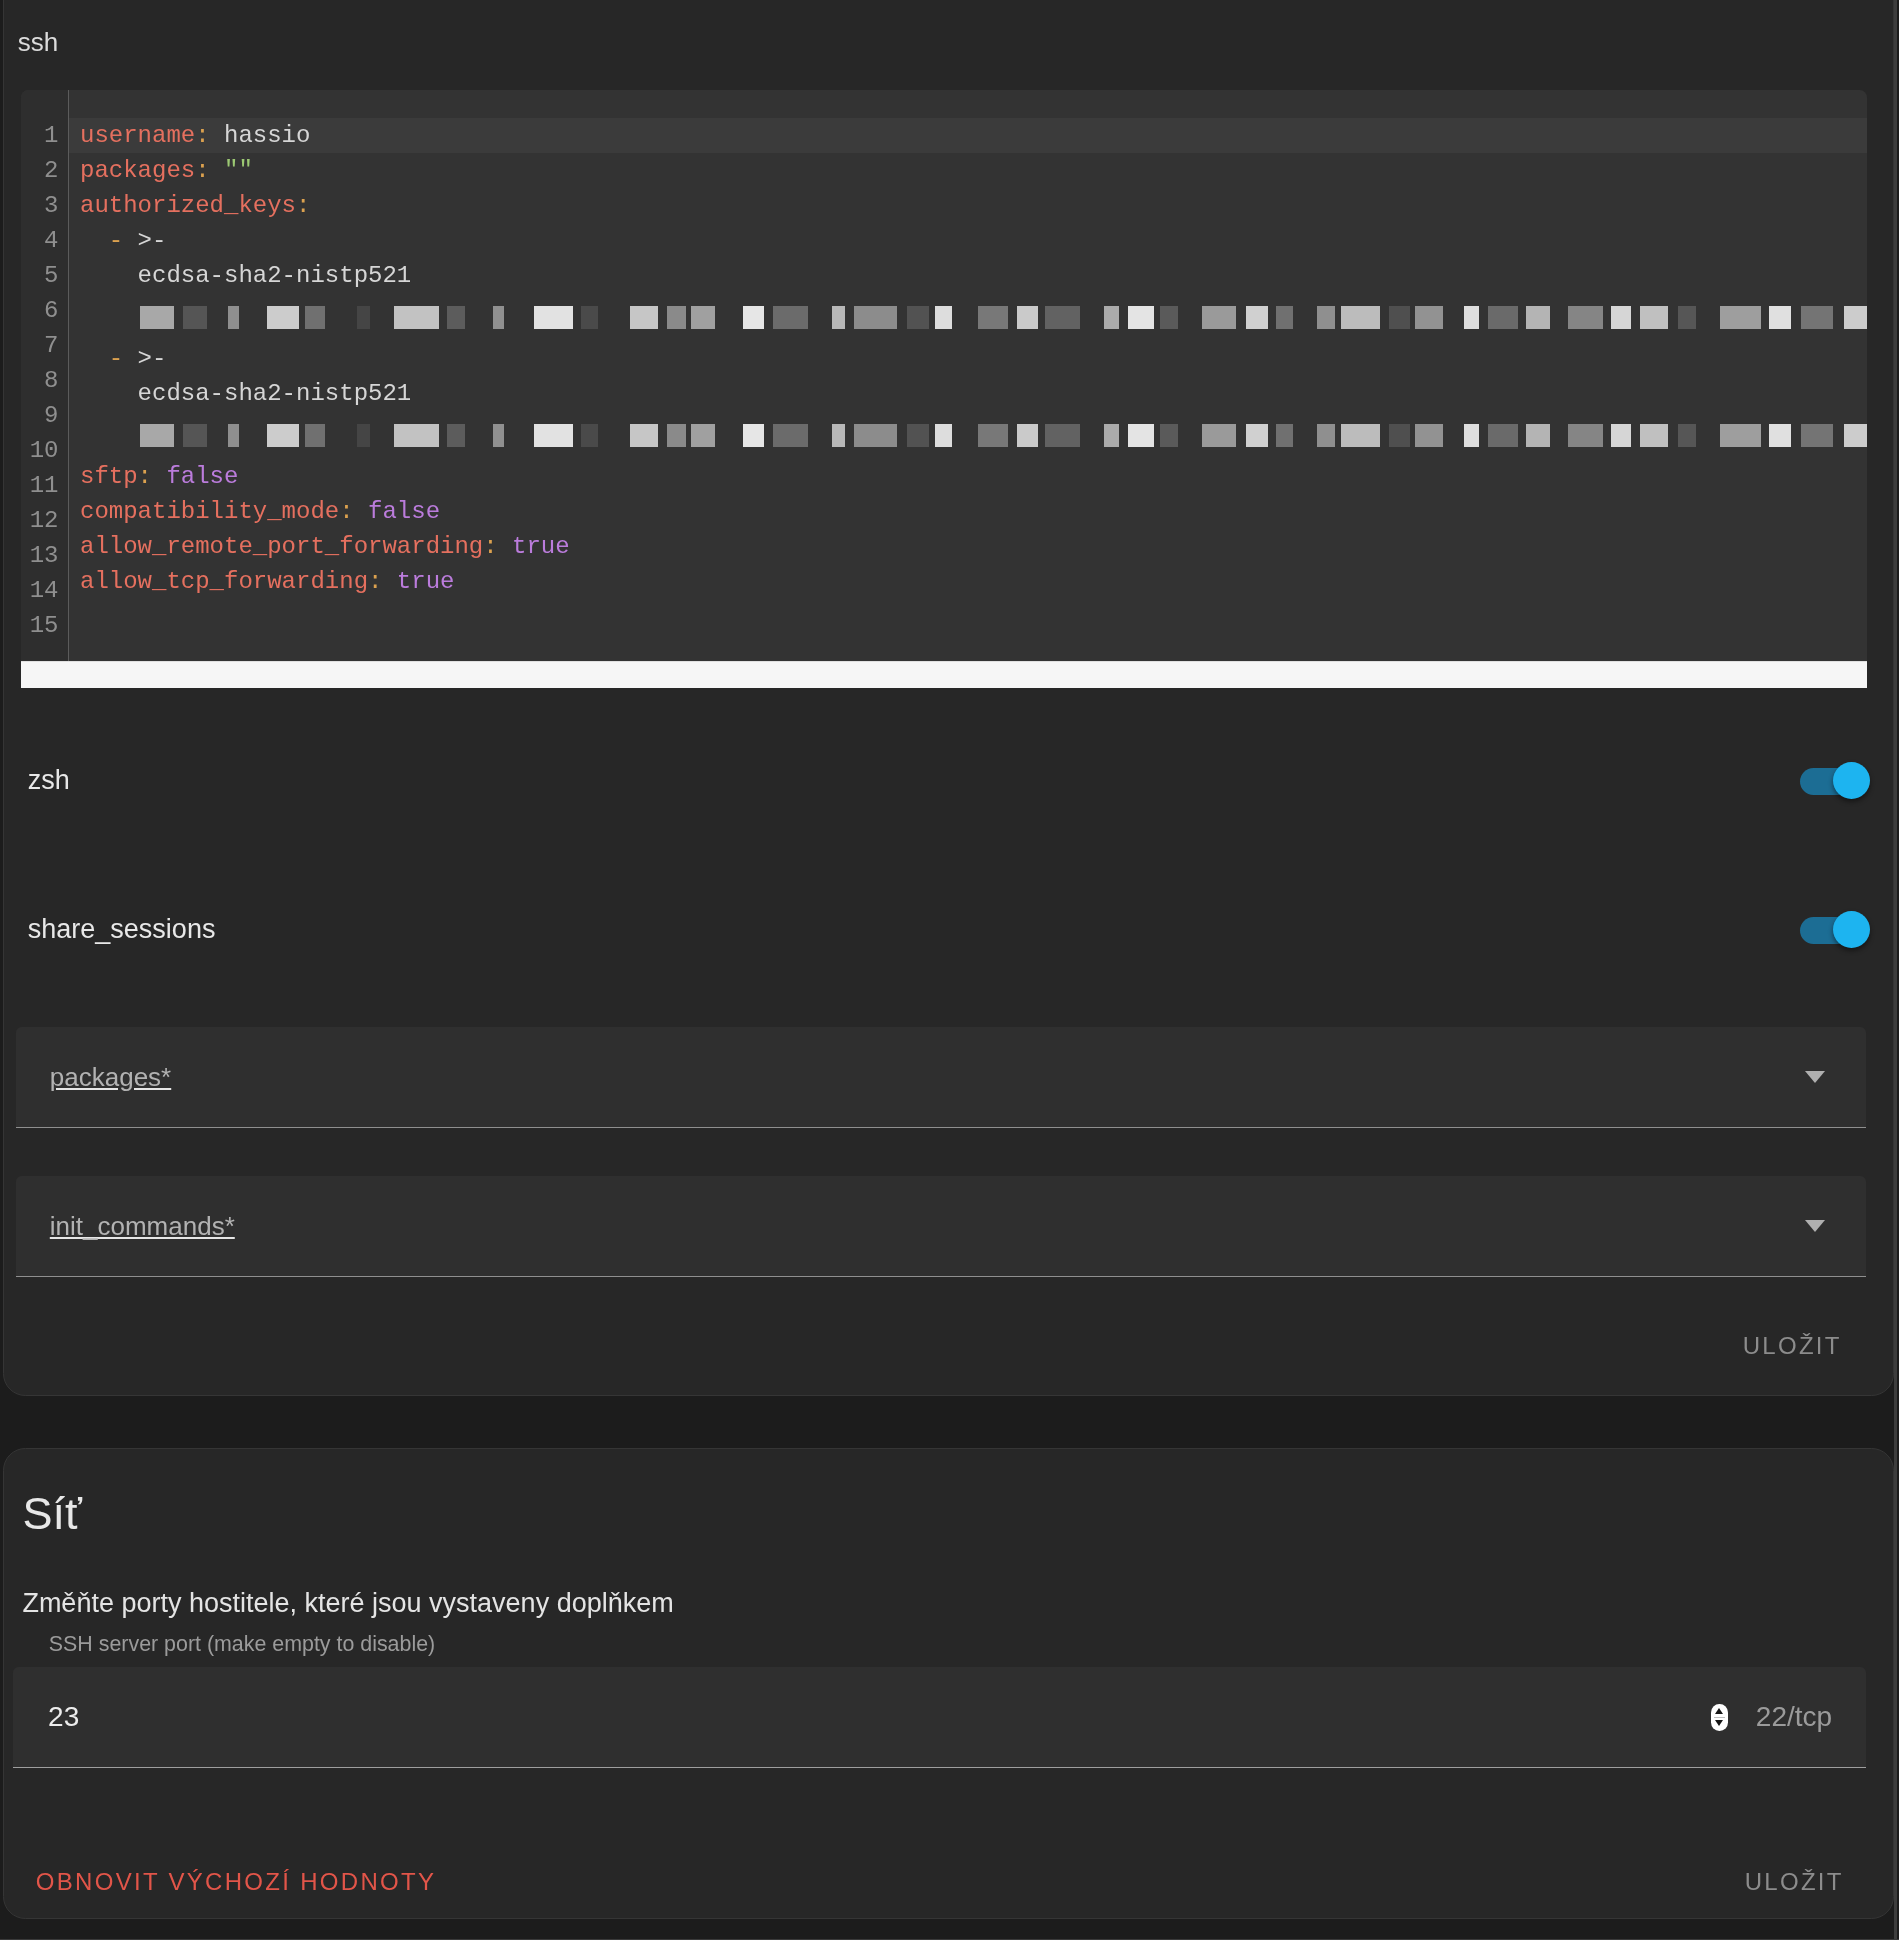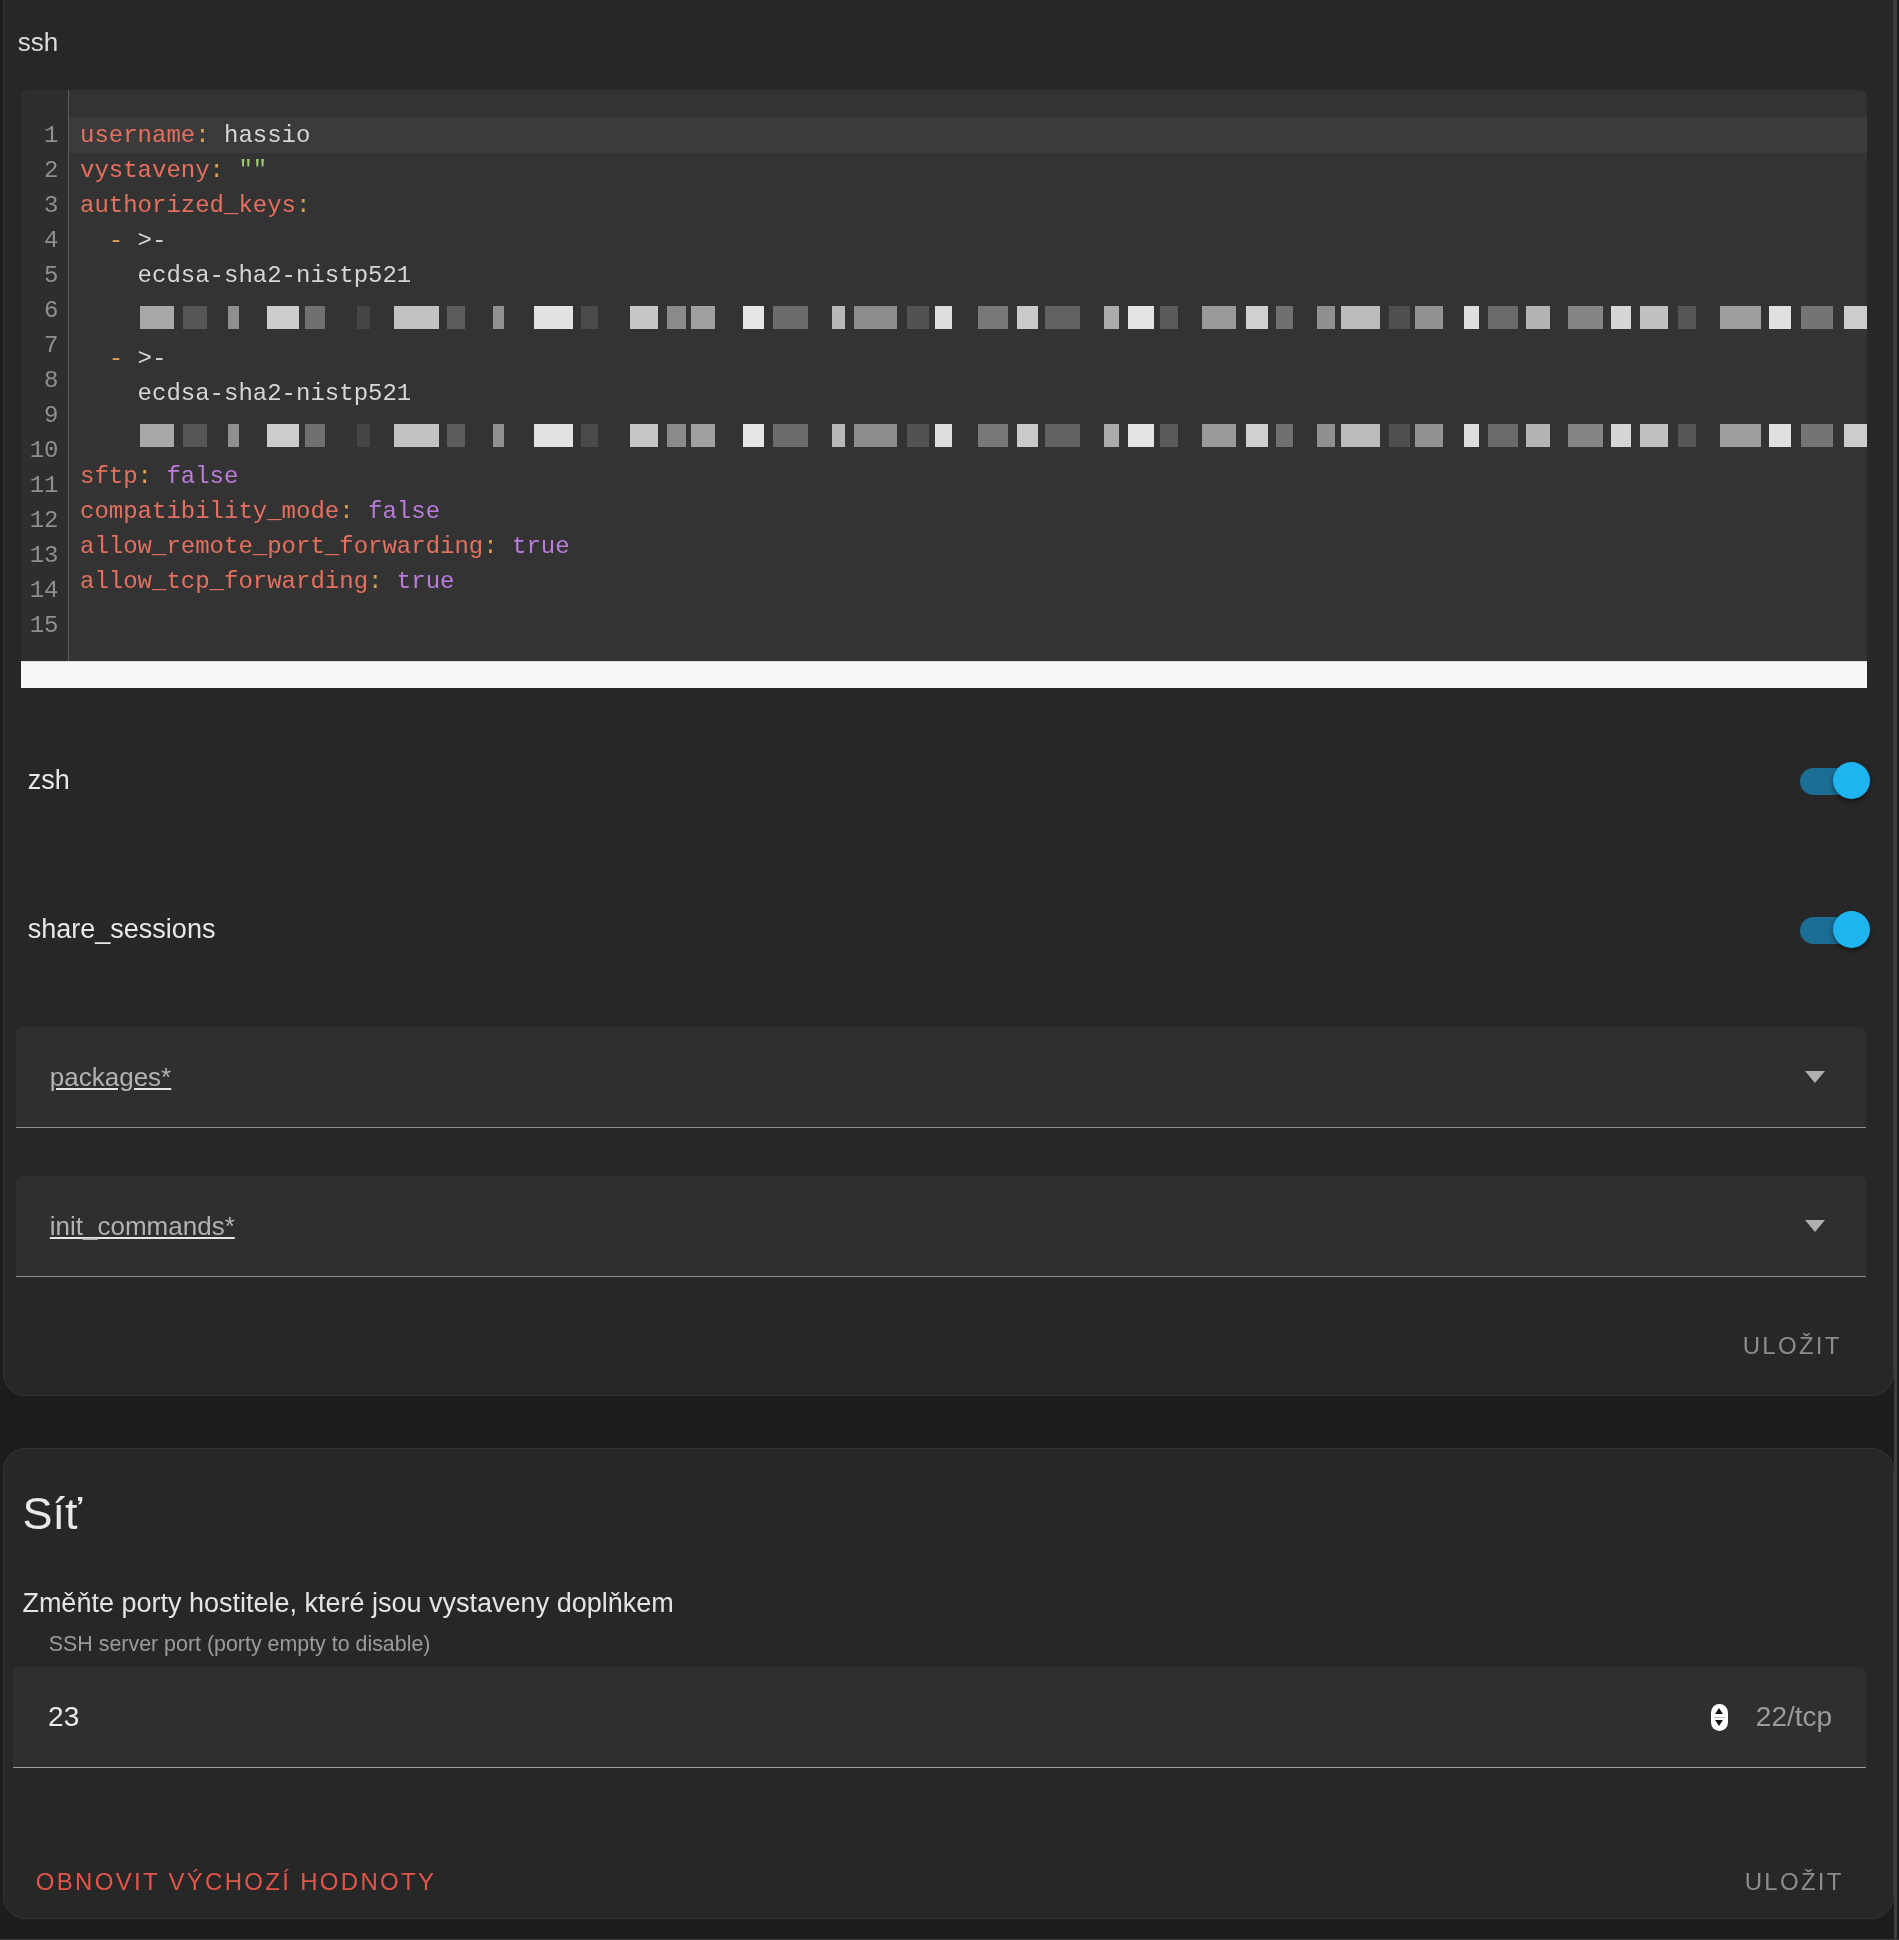--- a/index.html
+++ b/index.html
@@ -136,21 +136,21 @@
           <div>9</div>
           <div>10</div>
           <div>11</div>
           <div>12</div>
           <div>13</div>
           <div>14</div>
           <div>15</div>
         </div>
       <div class="code" id="code">
           <div class="cm-line active"><span style="color: rgb(229, 112, 95);">username</span><span style="color: rgb(219, 161, 79);">:</span><span style="color: rgb(214, 214, 214);"> hassio</span></div>
-          <div class="cm-line"><span style="color: rgb(229, 112, 95);">vystaveny</span><span style="color: rgb(219, 161, 79);">:</span><span style="color: rgb(156, 201, 115);"> ""</span></div>
+          <div class="cm-line"><span style="color: rgb(229, 112, 95);">packages</span><span style="color: rgb(219, 161, 79);">:</span><span style="color: rgb(156, 201, 115);"> ""</span></div>
           <div class="cm-line"><span style="color: rgb(229, 112, 95);">authorized_keys</span><span style="color: rgb(219, 161, 79);">:</span></div>
           <div class="cm-line"><span style="color: rgb(214, 214, 214);">  </span><span style="color: rgb(219, 161, 79);">- </span><span style="color: rgb(214, 214, 214);">&gt;-</span></div>
           <div class="cm-line"><span style="color: rgb(214, 214, 214);">    ecdsa-sha2-nistp521</span></div>
           <div class="cm-line"><span class="blur-line" style="margin-left: 60px;"><span class="blur-seg" style="width: 34px; margin-right: 9.3px; background: rgb(168, 168, 168);"></span><span class="blur-seg" style="width: 24px; margin-right: 20.5px; background: rgb(85, 85, 85);"></span><span class="blur-seg" style="width: 11.2px; margin-right: 28px; background: rgb(143, 143, 143);"></span><span class="blur-seg" style="width: 32px; margin-right: 5.6px; background: rgb(204, 204, 204);"></span><span class="blur-seg" style="width: 20.5px; margin-right: 32px; background: rgb(112, 112, 112);"></span><span class="blur-seg" style="width: 13px; margin-right: 24px; background: rgb(69, 69, 69);"></span><span class="blur-seg" style="width: 45px; margin-right: 7.5px; background: rgb(194, 194, 194);"></span><span class="blur-seg" style="width: 18.6px; margin-right: 28px; background: rgb(92, 92, 92);"></span><span class="blur-seg" style="width: 11.2px; margin-right: 30px; background: rgb(144, 144, 144);"></span><span class="blur-seg" style="width: 39px; margin-right: 7.5px; background: rgb(226, 226, 226);"></span><span class="blur-seg" style="width: 17px; margin-right: 32px; background: rgb(74, 74, 74);"></span><span class="blur-seg" style="width: 28px; margin-right: 9.3px; background: rgb(198, 198, 198);"></span><span class="blur-seg tall" style="width: 18.6px; margin-right: 5.6px; background: rgb(138, 138, 138);"></span><span class="blur-seg" style="width: 24px; margin-right: 28px; background: rgb(160, 160, 160);"></span><span class="blur-seg" style="width: 20.5px; margin-right: 9.3px; background: rgb(230, 230, 230);"></span><span class="blur-seg" style="width: 35px; margin-right: 24px; background: rgb(107, 107, 107);"></span><span class="blur-seg" style="width: 13px; margin-right: 9.3px; background: rgb(184, 184, 184);"></span><span class="blur-seg" style="width: 43px; margin-right: 9.3px; background: rgb(140, 140, 140);"></span><span class="blur-seg" style="width: 22.4px; margin-right: 5.6px; background: rgb(82, 82, 82);"></span><span class="blur-seg" style="width: 17px; margin-right: 26px; background: rgb(221, 221, 221);"></span><span class="blur-seg" style="width: 30px; margin-right: 9.3px; background: rgb(120, 120, 120);"></span><span class="blur-seg" style="width: 20.5px; margin-right: 7.5px; background: rgb(202, 202, 202);"></span><span class="blur-seg" style="width: 35px; margin-right: 24px; background: rgb(98, 98, 98);"></span><span class="blur-seg" style="width: 15px; margin-right: 9.3px; background: rgb(171, 171, 171);"></span><span class="blur-seg" style="width: 26px; margin-right: 5.6px; background: rgb(228, 228, 228);"></span><span class="blur-seg" style="width: 18.6px; margin-right: 24px; background: rgb(90, 90, 90);"></span><span class="blur-seg" style="width: 34px; margin-right: 9.3px; background: rgb(154, 154, 154);"></span><span class="blur-seg" style="width: 22.4px; margin-right: 7.5px; background: rgb(208, 208, 208);"></span><span class="blur-seg" style="width: 17px; margin-right: 24px; background: rgb(112, 112, 112);"></span><span class="blur-seg" style="width: 18.6px; margin-right: 5.6px; background: rgb(143, 143, 143);"></span><span class="blur-seg" style="width: 39px; margin-right: 9.3px; background: rgb(188, 188, 188);"></span><span class="blur-seg" style="width: 20.5px; margin-right: 5.6px; background: rgb(79, 79, 79);"></span><span class="blur-seg" style="width: 28px; margin-right: 20.5px; background: rgb(146, 146, 146);"></span><span class="blur-seg tall" style="width: 15px; margin-right: 9.3px; background: rgb(222, 222, 222);"></span><span class="blur-seg" style="width: 30px; margin-right: 7.5px; background: rgb(106, 106, 106);"></span><span class="blur-seg" style="width: 24px; margin-right: 18.6px; background: rgb(180, 180, 180);"></span><span class="blur-seg" style="width: 35px; margin-right: 7.5px; background: rgb(133, 133, 133);"></span><span class="blur-seg" style="width: 20.5px; margin-right: 9.3px; background: rgb(214, 214, 214);"></span><span class="blur-seg" style="width: 28px; margin-right: 9.3px; background: rgb(192, 192, 192);"></span><span class="blur-seg" style="width: 18.6px; margin-right: 24px; background: rgb(86, 86, 86);"></span><span class="blur-seg" style="width: 41px; margin-right: 7.5px; background: rgb(158, 158, 158);"></span><span class="blur-seg" style="width: 22.4px; margin-right: 9.3px; background: rgb(224, 224, 224);"></span><span class="blur-seg" style="width: 32px; margin-right: 11.2px; background: rgb(116, 116, 116);"></span><span class="blur-seg" style="width: 24px; margin-right: 0px; background: rgb(204, 204, 204);"></span></span></div>
           <div class="cm-line"><span style="color: rgb(214, 214, 214);">  </span><span style="color: rgb(219, 161, 79);">- </span><span style="color: rgb(214, 214, 214);">&gt;-</span></div>
           <div class="cm-line"><span style="color: rgb(214, 214, 214);">    ecdsa-sha2-nistp521</span></div>
           <div class="cm-line"><span class="blur-line" style="margin-left: 60px;"><span class="blur-seg" style="width: 34px; margin-right: 9.3px; background: rgb(168, 168, 168);"></span><span class="blur-seg" style="width: 24px; margin-right: 20.5px; background: rgb(85, 85, 85);"></span><span class="blur-seg" style="width: 11.2px; margin-right: 28px; background: rgb(143, 143, 143);"></span><span class="blur-seg" style="width: 32px; margin-right: 5.6px; background: rgb(204, 204, 204);"></span><span class="blur-seg" style="width: 20.5px; margin-right: 32px; background: rgb(112, 112, 112);"></span><span class="blur-seg" style="width: 13px; margin-right: 24px; background: rgb(69, 69, 69);"></span><span class="blur-seg" style="width: 45px; margin-right: 7.5px; background: rgb(194, 194, 194);"></span><span class="blur-seg" style="width: 18.6px; margin-right: 28px; background: rgb(92, 92, 92);"></span><span class="blur-seg" style="width: 11.2px; margin-right: 30px; background: rgb(144, 144, 144);"></span><span class="blur-seg" style="width: 39px; margin-right: 7.5px; background: rgb(226, 226, 226);"></span><span class="blur-seg" style="width: 17px; margin-right: 32px; background: rgb(74, 74, 74);"></span><span class="blur-seg" style="width: 28px; margin-right: 9.3px; background: rgb(198, 198, 198);"></span><span class="blur-seg tall" style="width: 18.6px; margin-right: 5.6px; background: rgb(138, 138, 138);"></span><span class="blur-seg" style="width: 24px; margin-right: 28px; background: rgb(160, 160, 160);"></span><span class="blur-seg" style="width: 20.5px; margin-right: 9.3px; background: rgb(230, 230, 230);"></span><span class="blur-seg" style="width: 35px; margin-right: 24px; background: rgb(107, 107, 107);"></span><span class="blur-seg" style="width: 13px; margin-right: 9.3px; background: rgb(184, 184, 184);"></span><span class="blur-seg" style="width: 43px; margin-right: 9.3px; background: rgb(140, 140, 140);"></span><span class="blur-seg" style="width: 22.4px; margin-right: 5.6px; background: rgb(82, 82, 82);"></span><span class="blur-seg" style="width: 17px; margin-right: 26px; background: rgb(221, 221, 221);"></span><span class="blur-seg" style="width: 30px; margin-right: 9.3px; background: rgb(120, 120, 120);"></span><span class="blur-seg" style="width: 20.5px; margin-right: 7.5px; background: rgb(202, 202, 202);"></span><span class="blur-seg" style="width: 35px; margin-right: 24px; background: rgb(98, 98, 98);"></span><span class="blur-seg" style="width: 15px; margin-right: 9.3px; background: rgb(171, 171, 171);"></span><span class="blur-seg" style="width: 26px; margin-right: 5.6px; background: rgb(228, 228, 228);"></span><span class="blur-seg" style="width: 18.6px; margin-right: 24px; background: rgb(90, 90, 90);"></span><span class="blur-seg" style="width: 34px; margin-right: 9.3px; background: rgb(154, 154, 154);"></span><span class="blur-seg" style="width: 22.4px; margin-right: 7.5px; background: rgb(208, 208, 208);"></span><span class="blur-seg" style="width: 17px; margin-right: 24px; background: rgb(112, 112, 112);"></span><span class="blur-seg" style="width: 18.6px; margin-right: 5.6px; background: rgb(143, 143, 143);"></span><span class="blur-seg" style="width: 39px; margin-right: 9.3px; background: rgb(188, 188, 188);"></span><span class="blur-seg" style="width: 20.5px; margin-right: 5.6px; background: rgb(79, 79, 79);"></span><span class="blur-seg" style="width: 28px; margin-right: 20.5px; background: rgb(146, 146, 146);"></span><span class="blur-seg tall" style="width: 15px; margin-right: 9.3px; background: rgb(222, 222, 222);"></span><span class="blur-seg" style="width: 30px; margin-right: 7.5px; background: rgb(106, 106, 106);"></span><span class="blur-seg" style="width: 24px; margin-right: 18.6px; background: rgb(180, 180, 180);"></span><span class="blur-seg" style="width: 35px; margin-right: 7.5px; background: rgb(133, 133, 133);"></span><span class="blur-seg" style="width: 20.5px; margin-right: 9.3px; background: rgb(214, 214, 214);"></span><span class="blur-seg" style="width: 28px; margin-right: 9.3px; background: rgb(192, 192, 192);"></span><span class="blur-seg" style="width: 18.6px; margin-right: 24px; background: rgb(86, 86, 86);"></span><span class="blur-seg" style="width: 41px; margin-right: 7.5px; background: rgb(158, 158, 158);"></span><span class="blur-seg" style="width: 22.4px; margin-right: 9.3px; background: rgb(224, 224, 224);"></span><span class="blur-seg" style="width: 32px; margin-right: 11.2px; background: rgb(116, 116, 116);"></span><span class="blur-seg" style="width: 24px; margin-right: 0px; background: rgb(204, 204, 204);"></span></span></div>
           <div class="cm-line"><span style="color: rgb(229, 112, 95);">sftp</span><span style="color: rgb(219, 161, 79);">:</span><span style="color: rgb(187, 124, 220);"> false</span></div>
           <div class="cm-line"><span style="color: rgb(229, 112, 95);">compatibility_mode</span><span style="color: rgb(219, 161, 79);">:</span><span style="color: rgb(187, 124, 220);"> false</span></div>
           <div class="cm-line"><span style="color: rgb(229, 112, 95);">allow_remote_port_forwarding</span><span style="color: rgb(219, 161, 79);">:</span><span style="color: rgb(187, 124, 220);"> true</span></div>
@@ -199,21 +199,21 @@
   <div class="port-field">
     <span class="port-value">23</span>
     <span class="stepper">
       <span class="step-up"></span>
       <span class="sep"></span>
       <span class="step-down"></span>
     </span>
     <span class="port-suffix">22/tcp</span>
   </div>
 
-  <div class="helper-text">SSH server port (porty empty to disable)</div>
+  <div class="helper-text">SSH server port (make empty to disable)</div>
 
   <div class="net-buttons">
     <button class="text-btn danger">OBNOVIT VÝCHOZÍ HODNOTY</button>
     <button class="text-btn">ULOŽIT</button>
   </div>
 </div>
 
 <div class="page-scrollbar"></div>
 <div class="bottom-divider"></div>
 

